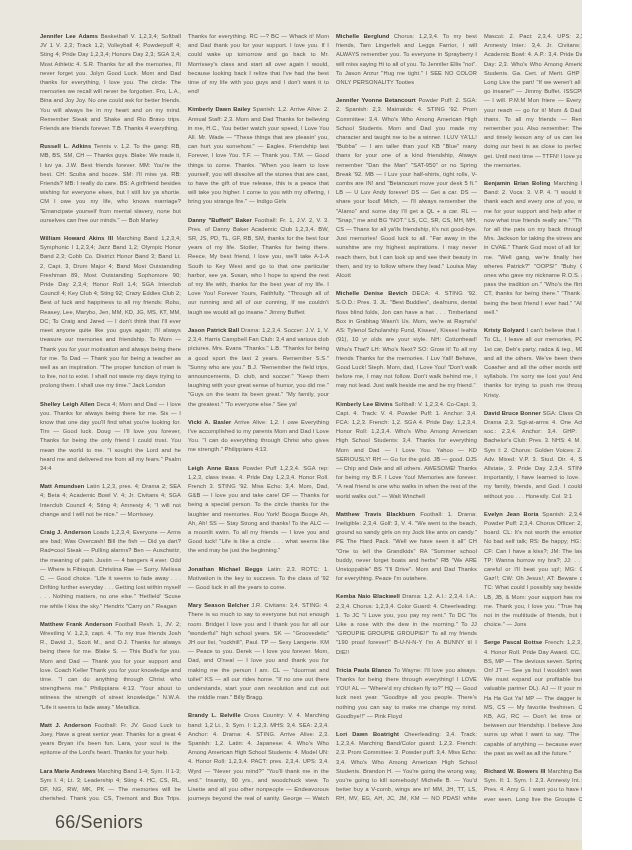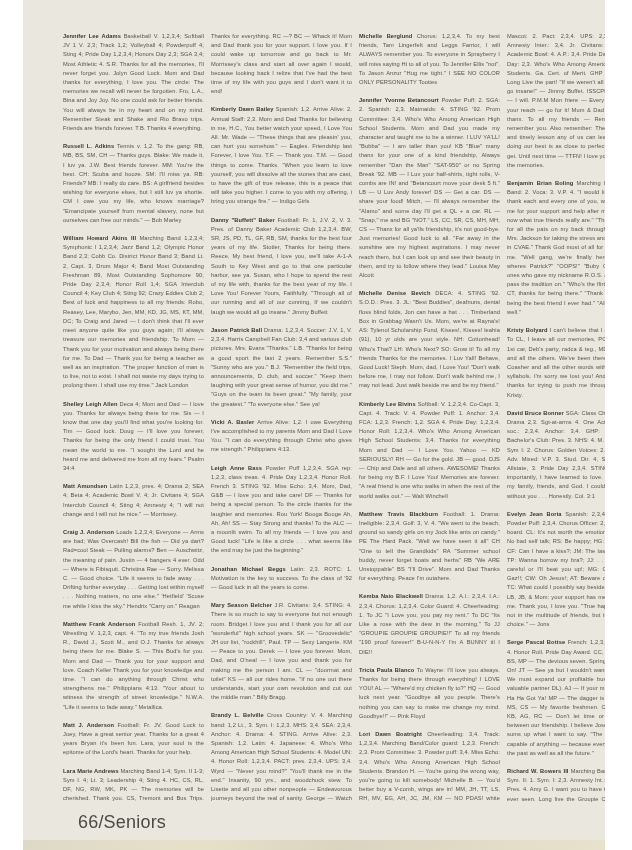--- a/index.html
+++ b/index.html
@@ -2,21 +2,20 @@
 <html><head>
 <meta charset="utf-8">
 <style>
   html,body{margin:0;padding:0;}
   .page{
     position:relative;
     width:582px;height:850px;
     background:#eae7de;
     overflow:hidden;
     font-family:"Liberation Sans",sans-serif;
-    margin-left:23px;
   }
   .page::after{
     content:"";position:absolute;left:0;right:0;bottom:0;height:10px;
     background:linear-gradient(90deg,#ddd8c4,#e6e0c6 30%,#d9d3bd 55%,#e8e2cb);
     opacity:.9;
   }
   .columns{
     position:absolute;left:40px;top:32px;
     display:flex;gap:7px;
   }

